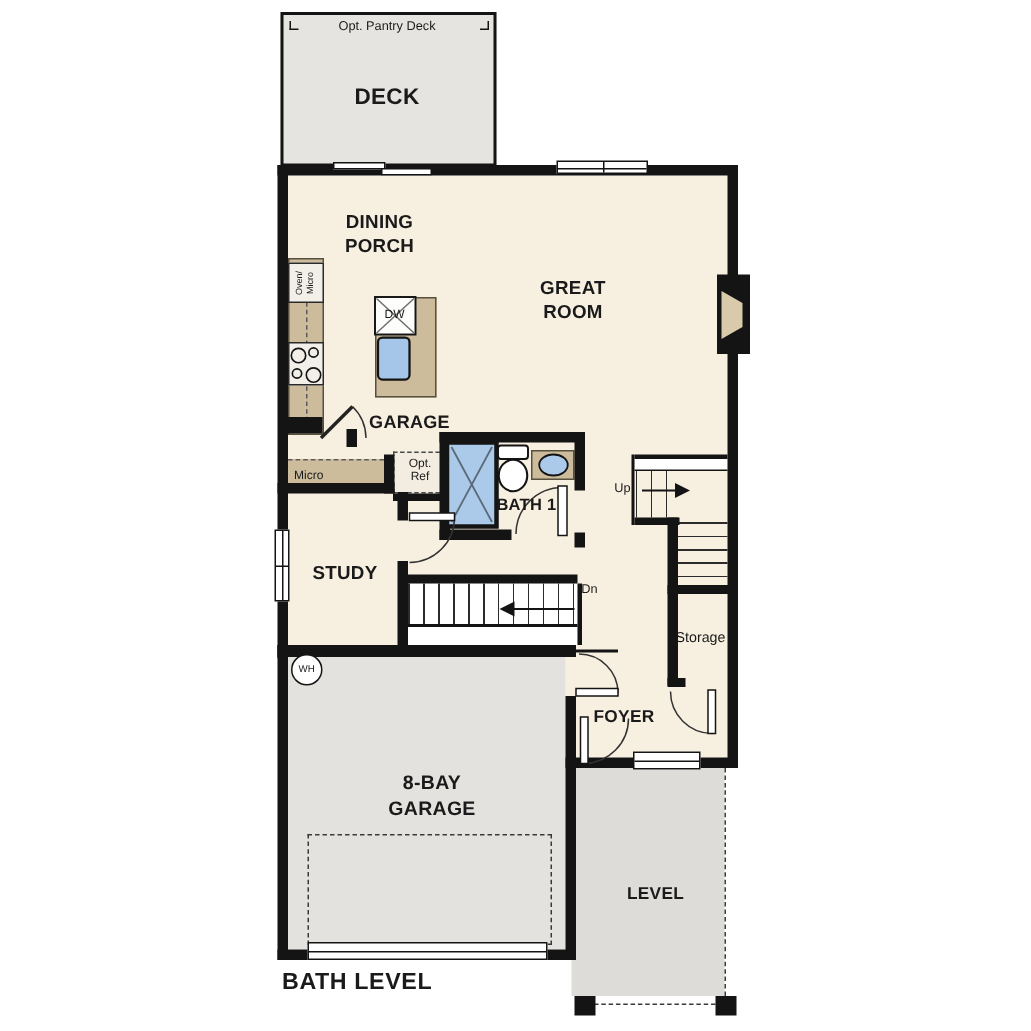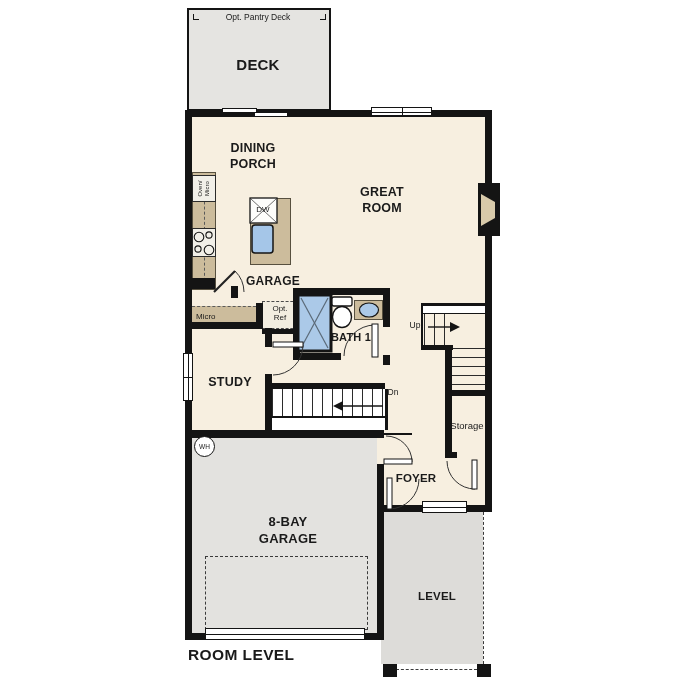--- a/index.html
+++ b/index.html
@@ -159,21 +159,21 @@
 <div class="label" style="left:228px;top:55px;width:60px;font-size:15px">DECK</div>
 <div class="label" style="left:213px;top:140px;width:80px;font-size:12.5px">DINING PORCH</div>
 <div class="label" style="left:350px;top:184px;width:64px;font-size:12.5px">GREAT ROOM</div>
 <div class="label" style="left:233px;top:274px;width:80px;font-size:12px">GARAGE</div>
 <div class="label" style="left:321px;top:330px;width:60px;font-size:11px">BATH 1</div>
 <div class="label" style="left:195px;top:374px;width:70px;font-size:12.5px">STUDY</div>
 <div class="small" style="left:442px;top:421px;width:50px;font-size:9.5px">Storage</div>
 <div class="label" style="left:386px;top:471px;width:60px;font-size:11.5px">FOYER</div>
 <div class="label" style="left:246px;top:514px;width:84px;font-size:13px">8-BAY GARAGE</div>
 <div class="label" style="left:407px;top:589px;width:60px;font-size:11.5px">LEVEL</div>
-<div class="label" style="left:188px;top:645px;width:120px;font-size:15.5px;text-align:left;letter-spacing:.4px">ROOM LEVEL</div>
+<div class="label" style="left:188px;top:645px;width:120px;font-size:15.5px;text-align:left;letter-spacing:.4px">BATH LEVEL</div>
 <div class="small" style="left:196px;top:312px;width:34px;font-size:8px;text-align:left">Micro</div>
 <div class="small" style="left:266px;top:304px;width:28px;font-size:8px">Opt. Ref</div>
 <div class="small" style="left:250px;top:205px;width:26px;font-size:8px">DW</div>
 <div class="small" style="left:403px;top:321px;width:24px;font-size:8.5px">Up</div>
 <div class="small" style="left:381px;top:388px;width:24px;font-size:8.5px">Dn</div>
 <div class="small" style="left:194px;top:436px;width:21px;height:21px;border:1.5px solid #141414;border-radius:50%;background:#fff;box-sizing:border-box;display:flex;align-items:center;justify-content:center">
   <span style="font-size:6.5px">WH</span>
 </div>
 
 </body></html>

